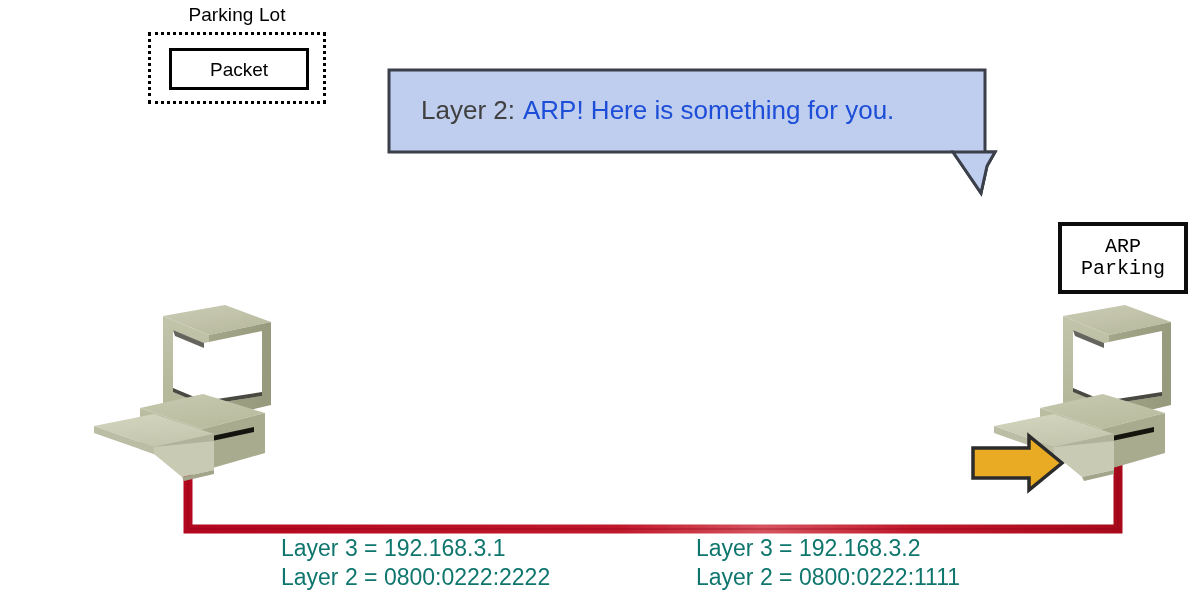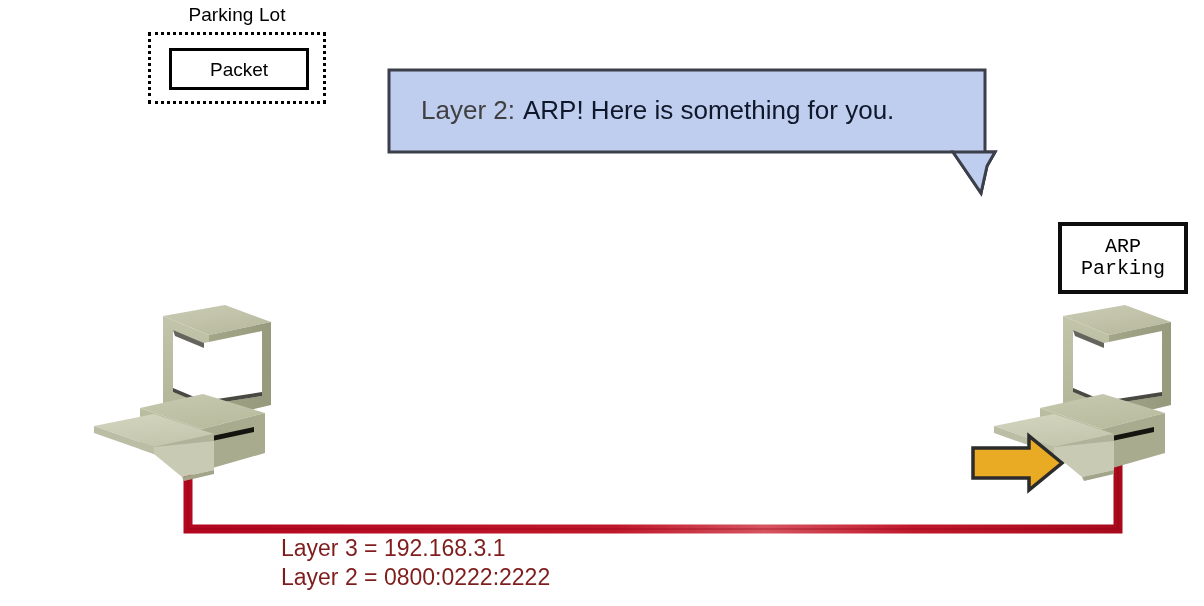--- a/index.html
+++ b/index.html
@@ -85,21 +85,21 @@
     align-items: center;
     font-size: 26px;
     white-space: nowrap;
     pointer-events: none;
   }
   .bubble-text .lbl-red {
     color: #404040;
     margin-right: 8px;
   }
   .bubble-text .lbl-black {
-    color: #0f172a;
+    color: #1d4ed8;
   }
 
   
   .arp-box {
     position: absolute;
     left: 1026px;
     top: 222px;
     width: 130px;
     height: 72px;
     border: 4px solid #0d0d0d;
@@ -121,21 +121,21 @@
   #scene {
     position: absolute;
     left: 0;
     top: 0;
   }
 
   
   .host-label {
     position: absolute;
     font-size: 23px;
-    color: #7f1d1d;
+    color: #0f766e;
     line-height: 1.27;
     white-space: nowrap;
   }
   .host-label.left { left: 249px; top: 534px; }
   .host-label.right { left: 664px; top: 534px; }
   .host-label div { display: block; }
 
   
   .watermark {
     position: absolute;
@@ -268,16 +268,20 @@
     <g>
       <path d="M 941,448 L 997,448 L 997,436 L 1030,463 L 997,490 L 997,478 L 941,478 Z" fill="#e8ab23" stroke="#2b2b2b" stroke-width="3.5" stroke-linejoin="miter"></path>
     </g>
   </svg>
 
   <div class="host-label left">
     <div>Layer 3 = 192.168.3.1</div>
     <div>Layer 2 = 0800:0222:2222</div>
   </div>
 
+  <div class="host-label right">
+    <div>Layer 3 = 192.168.3.2</div>
+    <div>Layer 2 = 0800:0222:1111</div>
+  </div>
 
   <div class="watermark">301P_369</div>
 
 </div>
 
 </body></html>

